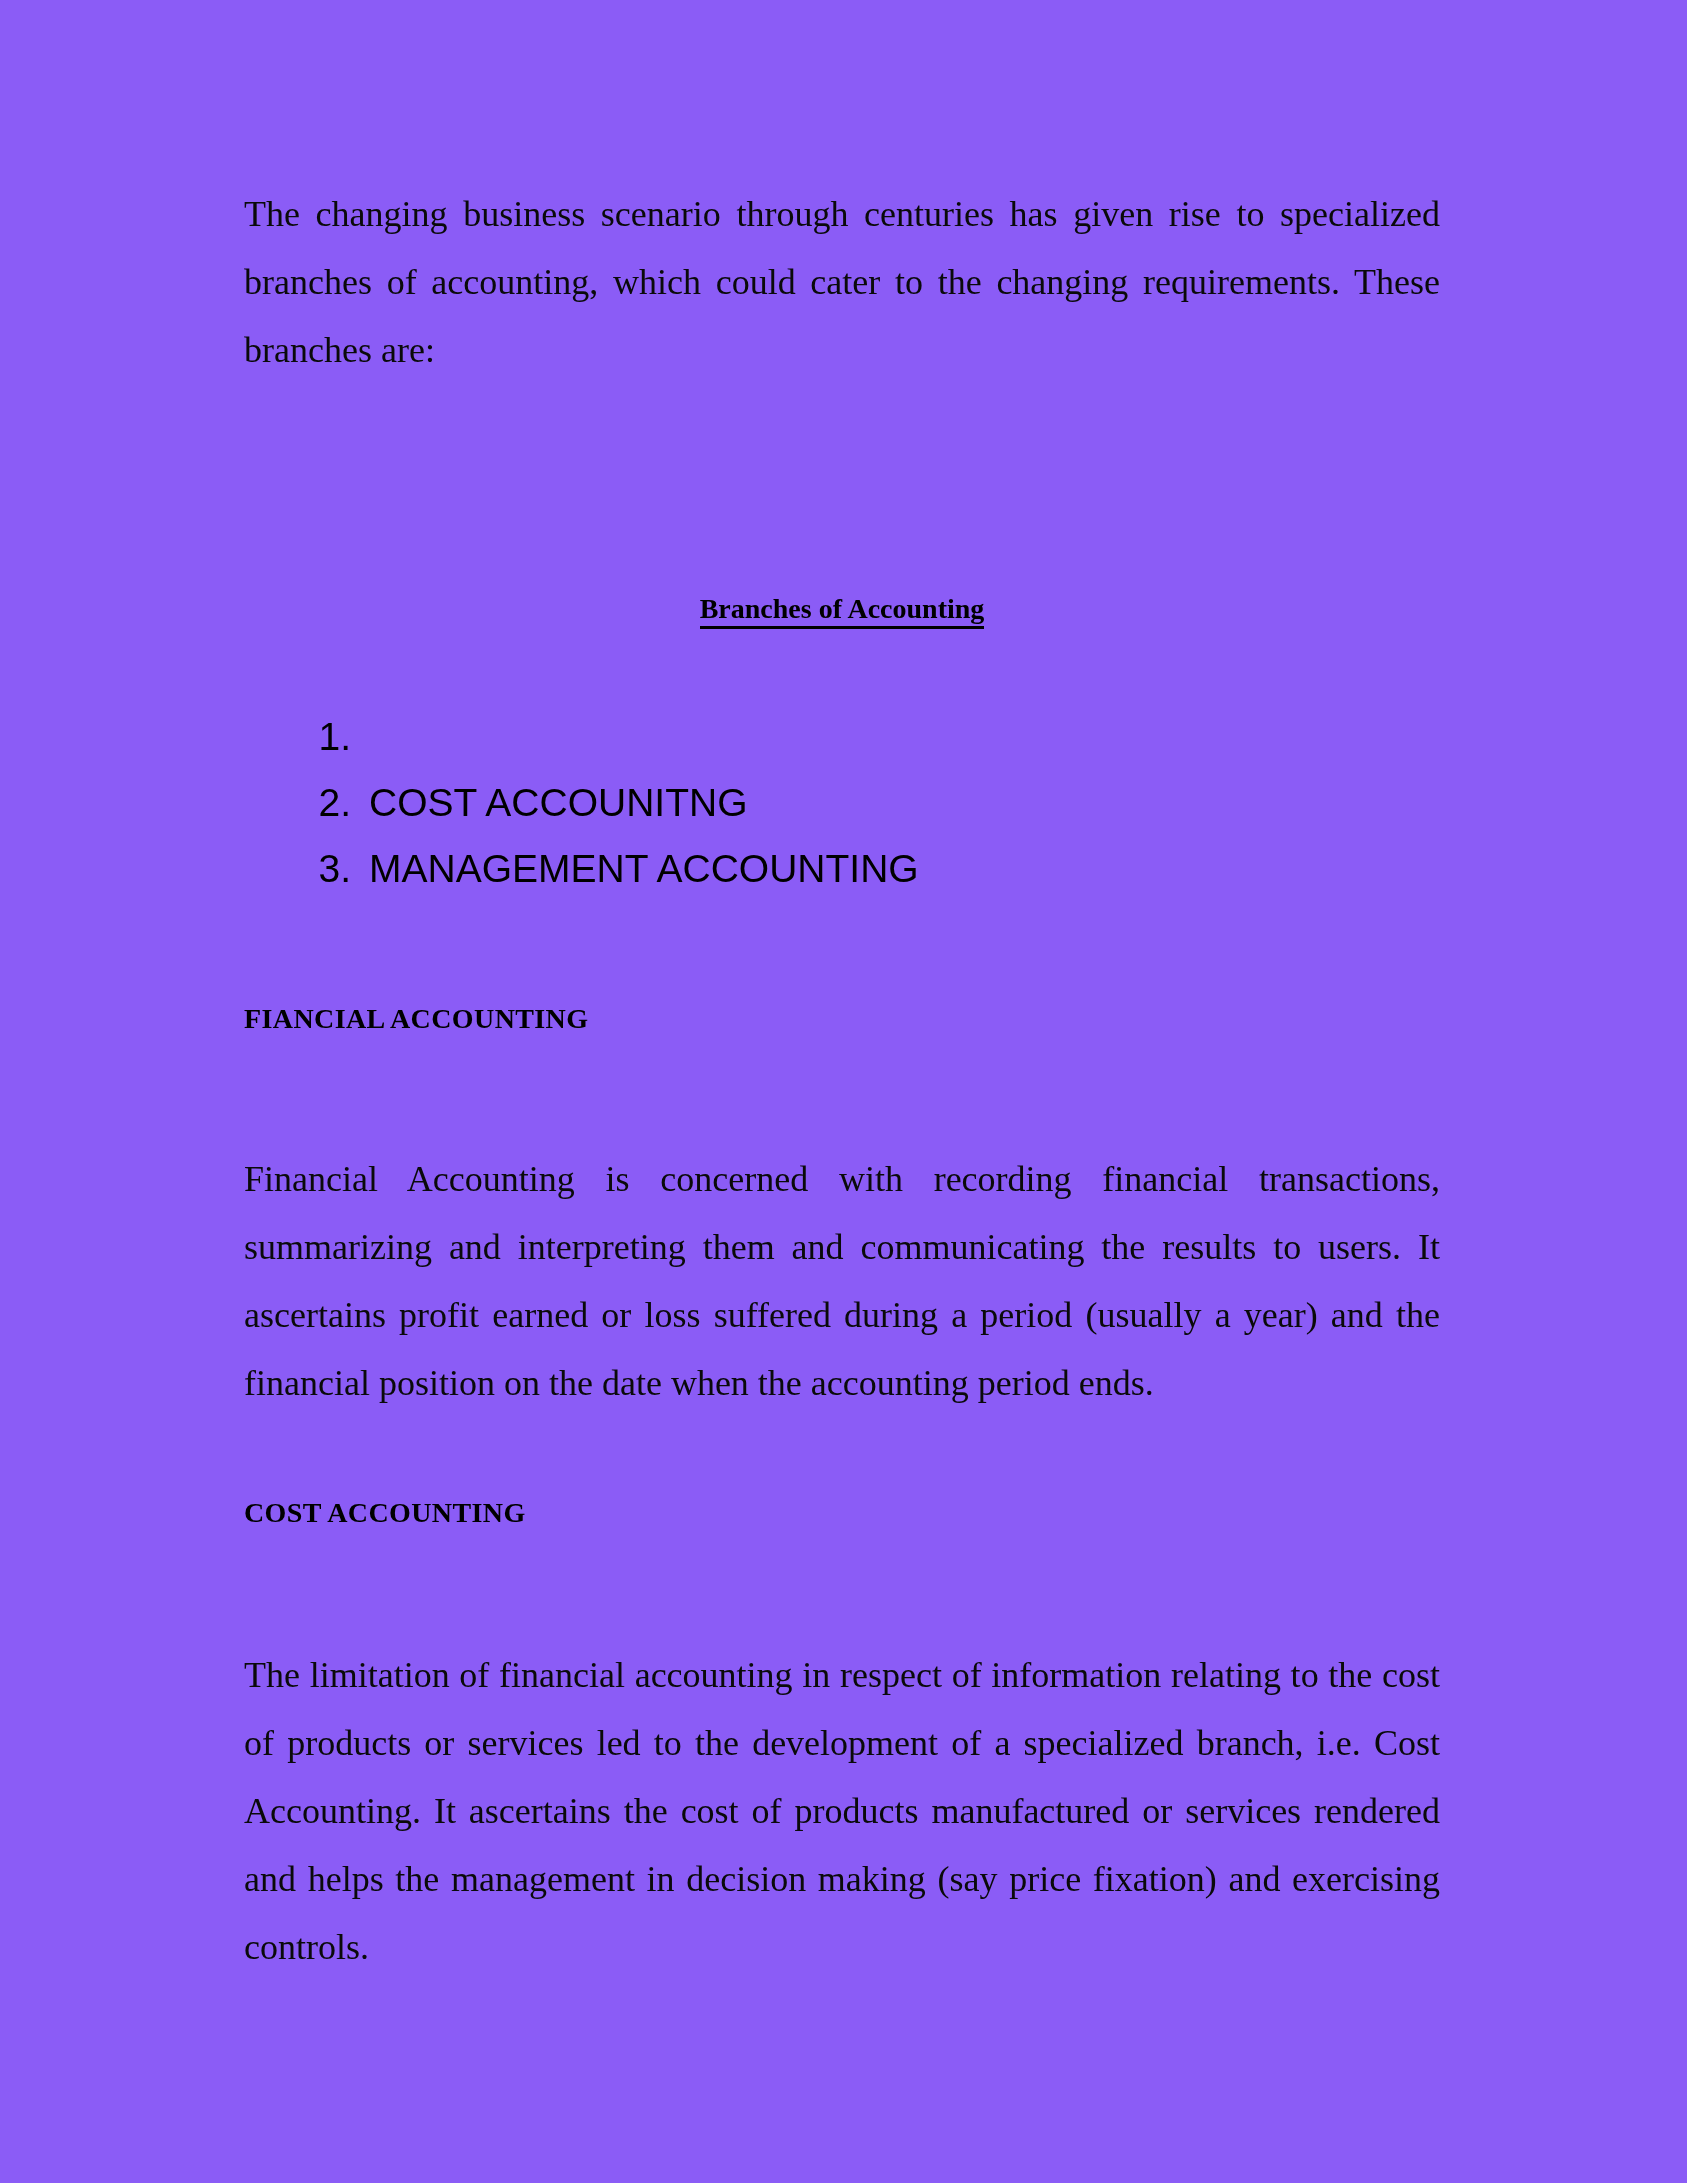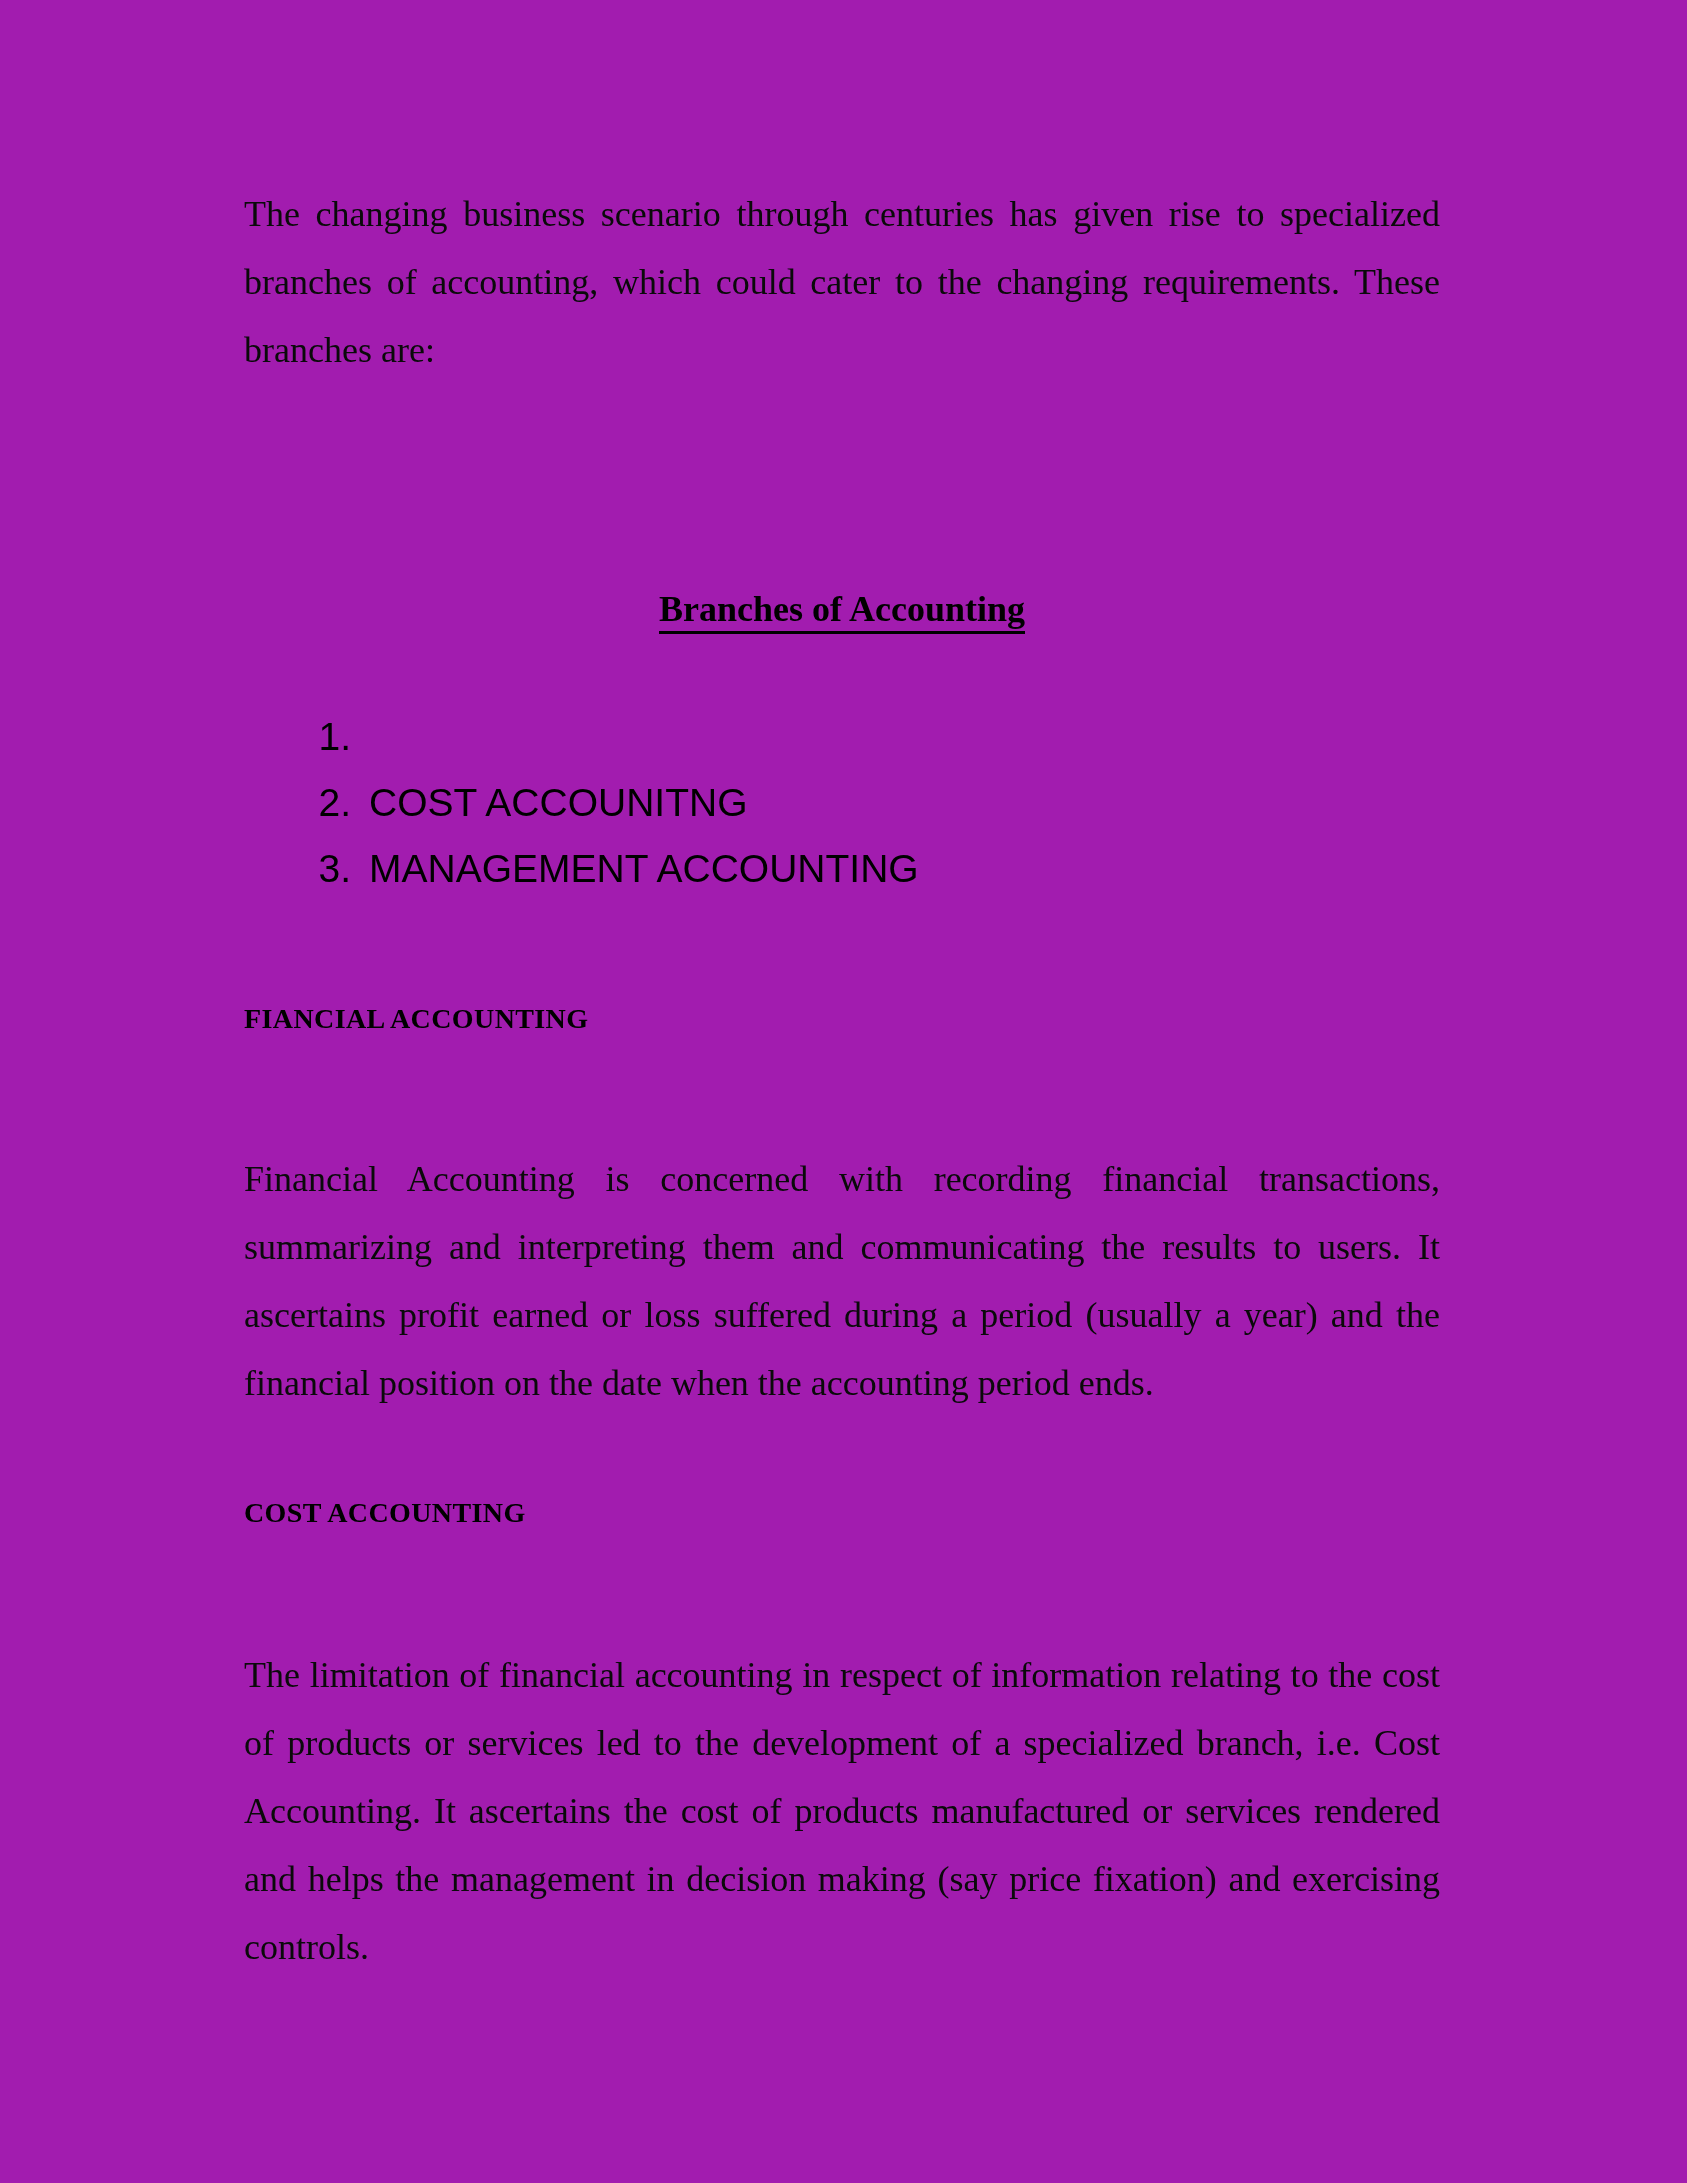--- a/index.html
+++ b/index.html
@@ -8,21 +8,21 @@
     background: #ffffff;
   }
   body {
     font-family: "Liberation Serif", "DejaVu Serif", serif;
     color: #000000;
   }
   .page {
     position: relative;
     width: 1687px;
     height: 2183px;
-    background: #a21caf;
+    background: #8b5cf6;
     box-sizing: border-box;
     overflow: hidden;
   }
   .content {
     position: absolute;
     left: 244px;
     top: 0;
     width: 1196px;
   }
 
@@ -32,21 +32,21 @@
     line-height: 68px;
     text-align: justify;
     text-justify: inter-word;
     margin: 0;
     color: #0a0a0a;
   }
 
   
   .center-heading {
     text-align: center;
-    font-size: 36px;
+    font-size: 28px;
     font-weight: bold;
     line-height: 68px;
     margin: 0;
   }
   .center-heading span {
     border-bottom: 3.3px solid #000;
     padding-bottom: 1.6px;
   }
 
   

